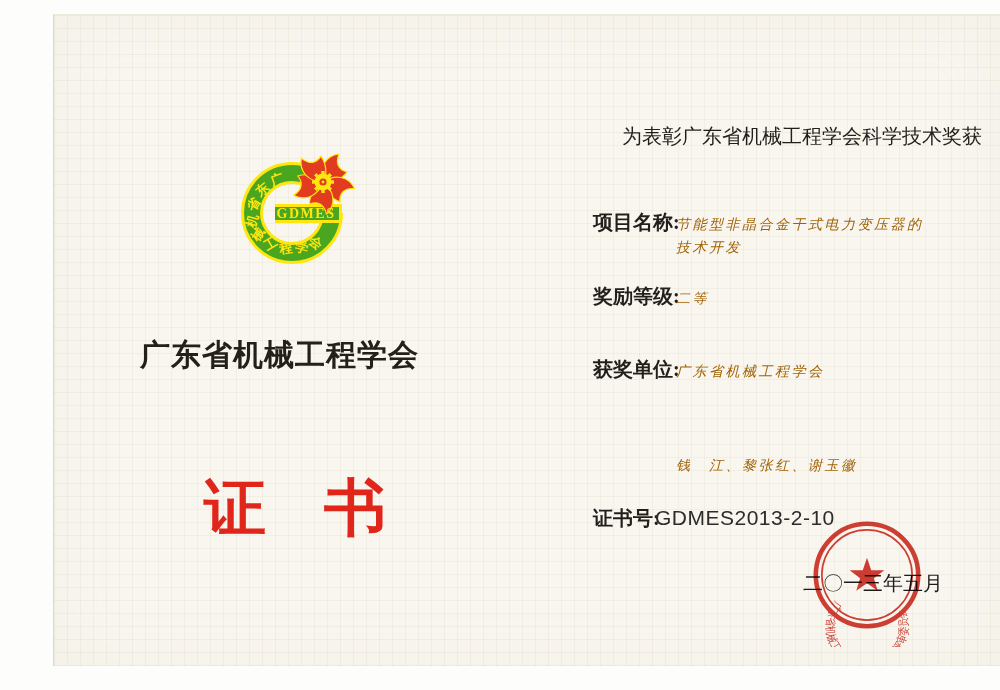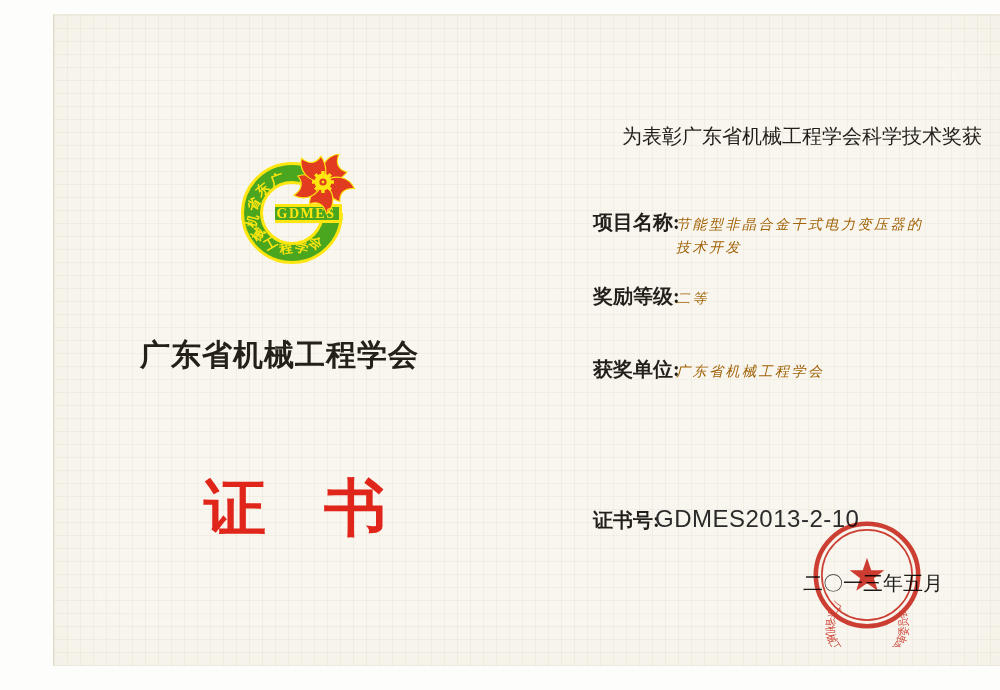--- a/index.html
+++ b/index.html
@@ -36,21 +36,21 @@
 
   
   .body-text{font-size:20px; color:#221f1a; white-space:nowrap;}
   .field-label{font-weight:bold; display:inline-block;}
   .lbl-w{width:83px;}
   .value{
     font-style:italic; font-size:14px; letter-spacing:2.5px; color:#a16207;
   }
   .certno-value{
     font-family:"Liberation Sans","DejaVu Sans",sans-serif;
-    font-style:normal; font-size:24px; letter-spacing:.5px; color:#2b2b2b;
+    font-style:normal; font-size:21px; letter-spacing:.5px; color:#2b2b2b;
   }
   .date-line{
     left:803px; top:573px; font-size:20px; letter-spacing:0; color:#1d1b18; z-index:2;
   }
   .seal{
     position:absolute; left:795px; top:503px; width:144px; height:144px;
     opacity:.9; mix-blend-mode:multiply; z-index:3;
   }
   .logo-svg{position:absolute; left:235px; top:150px; width:122px; height:118px;}
 </style>
@@ -128,20 +128,21 @@
   <div class="abs body-text value" style="left:676px; top:241px;">技术开发</div>
 
   <div class="abs body-text" style="left:593px; top:286px;">
     <span class="field-label lbl-w">奖励等级:</span><span class="value">二等</span>
   </div>
 
   <div class="abs body-text" style="left:593px; top:359px;">
     <span class="field-label lbl-w">获奖单位:</span><span class="value">广东省机械工程学会</span>
   </div>
 
+  <div class="abs body-text value" style="left:676px; top:459px;">钱　江、黎张红、谢玉徽</div>
 
   <div class="abs body-text" style="left:593px; top:507px;">
     <span class="field-label" style="width:62px; display:inline-block;">证书号:</span><span class="certno-value">GDMES2013-2-10</span>
   </div>
 
   <div class="abs date-line">二〇一三年五月</div>
 
   <svg class="seal" viewBox="0 0 142 142">
     <circle cx="71" cy="71" r="50.5" fill="none" stroke="#cf2b20" stroke-width="4.5"></circle>
     <circle cx="71" cy="71" r="44.5" fill="none" stroke="#cf2b20" stroke-width="1.6"></circle>

